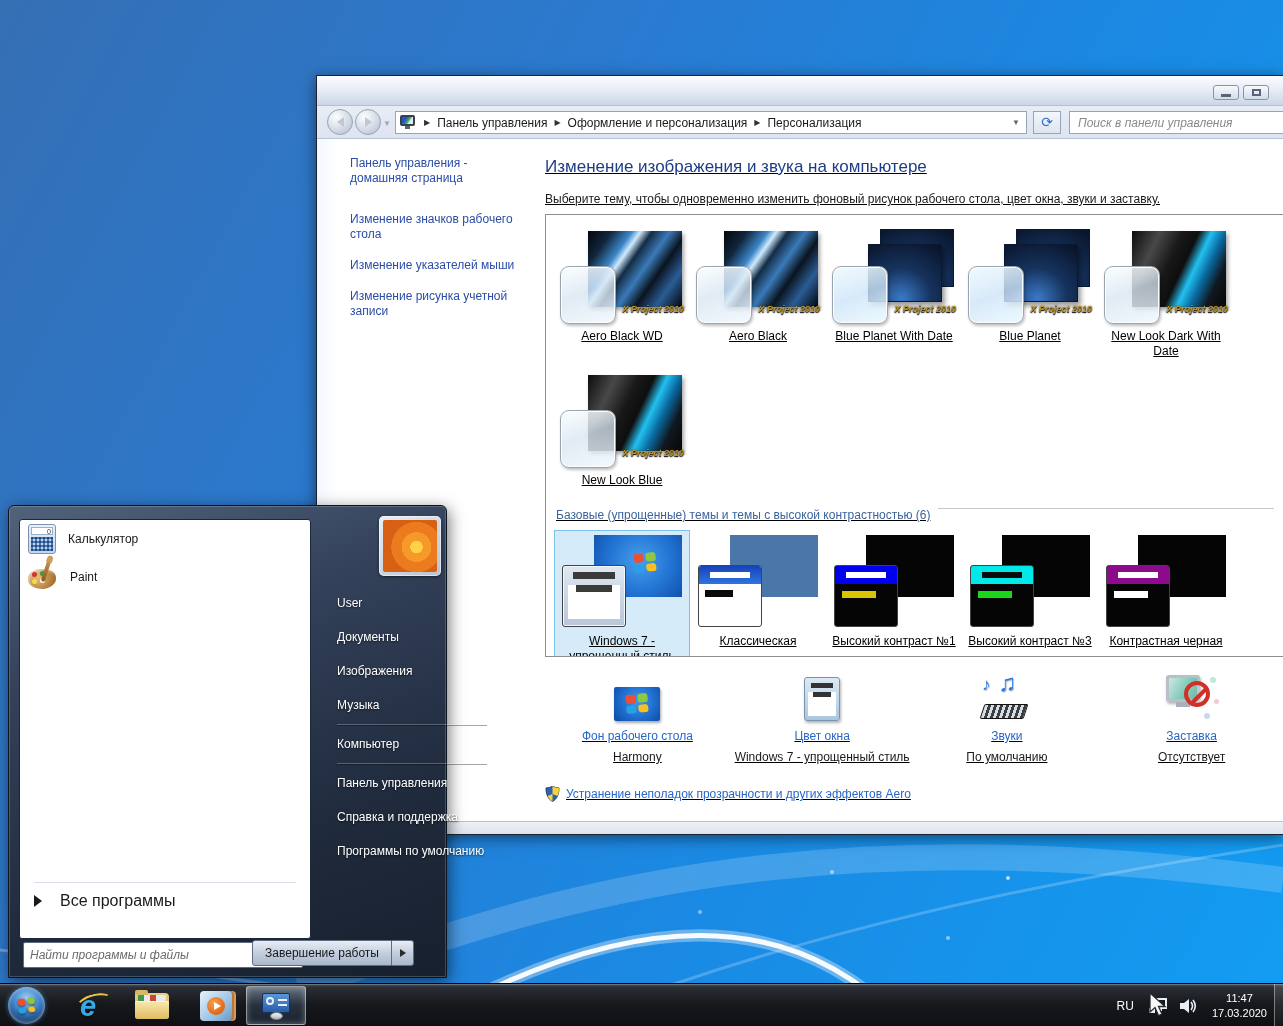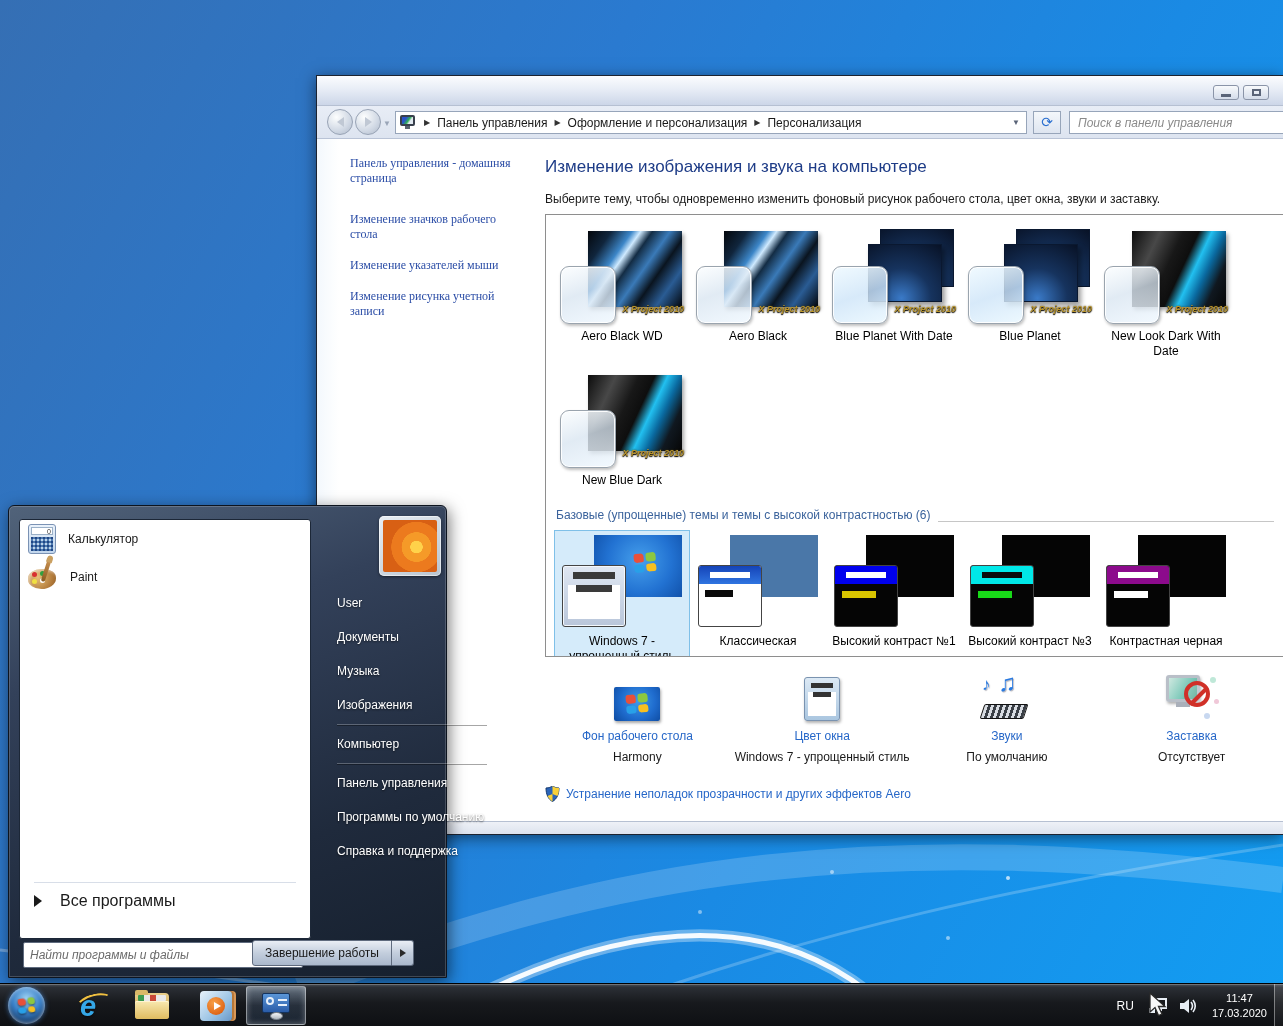--- a/index.html
+++ b/index.html
@@ -46,45 +46,45 @@
   .addr-ico .std { position:absolute; left:6px; top:11px; width:5px; height:3px; background:#59626e; }
   .crumb { padding:0 4px; white-space:nowrap; }
   .crumb-sep { color:#333; font-size:8px; padding:0 3px; }
   .addr-caret { margin-left:auto; color:#5a6activity; color:#5a6478; font-size:8px; padding-right:6px; }
   .refresh-btn { position:absolute; left:716px; top:5px; width:28px; height:23px; border:1px solid #97a5ba;
     background:linear-gradient(#f4f7fb,#dee5f0); color:#2a6fd0; font-size:14px; text-align:center; line-height:21px; }
   .win-search { position:absolute; left:752px; top:5px; width:216px; height:23px; border:1px solid #97a5ba; border-right:none;
     background:#fff; font-size:12px; font-style:italic; color:#8a8a8a; padding:0 8px; outline:none; font-family:"Liberation Sans",sans-serif; }
   .win-search::placeholder { color:#8a8a8a; font-style:italic; }
   .win-body { position:absolute; left:0; top:63px; width:967px; height:684px; background:#fff; display:flex; }
-  .sidebar { width:214px; background:linear-gradient(90deg,#f3f8fd,#ffffff 22px); padding:17px 8px 0 33px;font-family:Liberation Serif, serif; }
+  .sidebar { width:214px; background:linear-gradient(90deg,#f3f8fd,#ffffff 22px); padding:17px 8px 0 33px; }
   .side-link { color:#2b4da6; font-size:12px; line-height:15px; margin-bottom:16px; cursor:pointer; }
   .side-link.first { margin-bottom:26px; }
-  .main { flex:1; padding:18px 0 0 15px; position:relative; }
+  .main { flex:1; padding:18px 0 0 15px; position:relative;text-decoration:underline; }
   .page-title { color:#1e3c87; font-size:17px; font-weight:400; margin-bottom:15px; }
   .page-sub { color:#1a1a1a; font-size:12px; margin-bottom:8px; }
   .themebox { border:1px solid #8e8e8e; border-right:none; width:739px; height:443px; background:#fff; padding:10px 0 0 8px; overflow:hidden; }
   .theme-row { display:flex; }
   .theme { width:136px; text-align:center; padding:3px 0 6px 0; margin-bottom:4px; cursor:pointer; }
   .theme.selected { background:#d5ebfa; border:1px solid #7fc0e8; padding:2px 0 5px 0; }
   .thumb { width:124px; height:97px; margin:0 auto; position:relative; }
   .t-label { font-size:12px; color:#000; line-height:15px; margin-top:4px; }
   .wp { position:absolute; left:28px; top:3px; width:94px; height:76px; box-shadow:2px 3px 4px rgba(0,0,0,.35); }
   .wp-streak { background:linear-gradient(125deg,#04070c 0%,#10253c 16%,#3c86c8 30%,#cfeaff 36%,#132c44 44%,#3a7ab8 56%,#0a141f 68%,#2a5c94 82%,#02050a 100%); }
   .wp-dark { background:linear-gradient(115deg,#0c0c0c 0%,#484848 22%,#181818 40%,#0e0e0e 52%,#22c0f0 62%,#0a6aa0 72%,#101820 84%,#060606 100%); }
   .wp-planet { background:radial-gradient(circle at 45% 95%,#3a7ac8 0%,#16335e 45%,#081226 100%); box-shadow:none; border:1px solid #0a1830; }
   .wp-planet.back { left:48px; top:1px; width:74px; height:58px; }
   .wp-planet.front { left:36px; top:16px; width:74px; height:58px; box-shadow:3px 4px 5px rgba(0,0,0,.4); }
   .glass-sq { position:absolute; left:0; top:38px; width:56px; height:58px; border-radius:9px;
     background:linear-gradient(160deg,rgba(252,254,255,.92),rgba(215,228,240,.75) 45%,rgba(240,248,255,.85));
     border:1px solid #9aa4ae; box-shadow:inset 0 0 0 1px rgba(255,255,255,.9),1px 2px 3px rgba(0,0,0,.25); }
   .glass-sq.lite { background:linear-gradient(160deg,rgba(240,250,255,.95),rgba(205,228,248,.8) 50%,rgba(235,248,255,.9)); }
   .badge { position:absolute; right:0; bottom:11px; font-size:9px; font-weight:bold; font-style:italic; color:#b9952e;
     text-shadow:0 1px 1px #000, 0 0 2px #463606; }
-  .sec-head { display:flex; align-items:flex-end; margin:10px 10px 8px 2px; }
+  .sec-head { display:flex; align-items:flex-start; margin:10px 10px 8px 2px; }
   .sec-head span { color:#3b639c; font-size:12px; white-space:nowrap; }
   .sec-head i { flex:1; height:1px; background:#c6c6c6; margin-left:8px; }
   
   .bg-rect { position:absolute; left:34px; top:2px; width:88px; height:62px; }
   .bg-win7 { background:radial-gradient(circle at 52% 42%,#46a0ec 0%,#2272d2 55%,#0f4ea6 100%); }
   .bg-steel { background:#4a77a8; }
   .bg-black { background:#050505; }
   .flag { position:absolute; width:22px; height:19px; display:grid; grid-template-columns:1fr 1fr; grid-template-rows:1fr 1fr; gap:2px; transform:rotate(-4deg) skewY(-3deg); }
   .flag b { border-radius:2px 4px 2px 4px; }
   .flag b:nth-child(1){background:#e8503a;} .flag b:nth-child(2){background:#8cc841;}
@@ -331,21 +331,21 @@
               <div class="t-label">New Look Dark With Date</div>
             </div>
           </div>
           <div class="theme-row">
             <div class="theme">
               <div class="thumb">
                 <div class="wp wp-dark"></div>
                 <div class="glass-sq"></div>
                 <div class="badge">X Project 2010</div>
               </div>
-              <div class="t-label">New Blue Dark</div>
+              <div class="t-label">New Look Blue</div>
             </div>
           </div>
 
           <div class="sec-head">
             <span>Базовые (упрощенные) темы и темы с высокой контрастностью (6)</span>
               <i></i>
           </div>
 
           <div class="theme-row">
             <div class="theme selected">
@@ -521,28 +521,28 @@
       <input type="text" placeholder="Найти программы и файлы" style="">
       <div class="mag"></div>
     </div>
     <div class="sm-right">
       <div class="avatar">
           <div class="img"></div>
         </div>
       <div class="menu">
         <div class="sm-ritem">User</div>
         <div class="sm-ritem">Документы</div>
+        <div class="sm-ritem">Изображения</div>
         <div class="sm-ritem">Музыка</div>
-        <div class="sm-ritem">Изображения</div>
         <div class="sm-div"></div>
         <div class="sm-ritem">Компьютер</div>
         <div class="sm-div"></div>
         <div class="sm-ritem">Панель управления</div>
+        <div class="sm-ritem">Справка и поддержка</div>
         <div class="sm-ritem">Программы по умолчанию</div>
-        <div class="sm-ritem">Справка и поддержка</div>
       </div>
     </div>
     <div class="shutdown-row">
       <div class="btn-shut">
           <span>Завершение работы</span>
         </div>
       <div class="btn-shut-arrow">
           <div class="tri-sm"></div>
         </div>
     </div>

